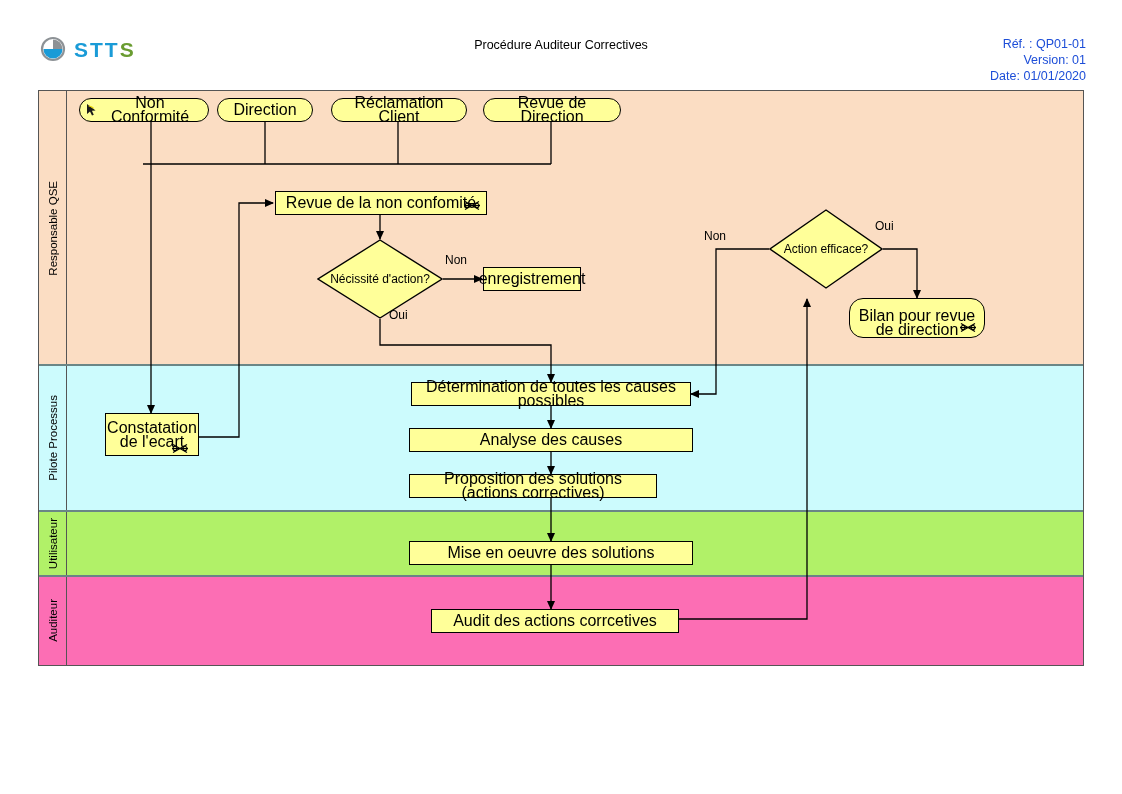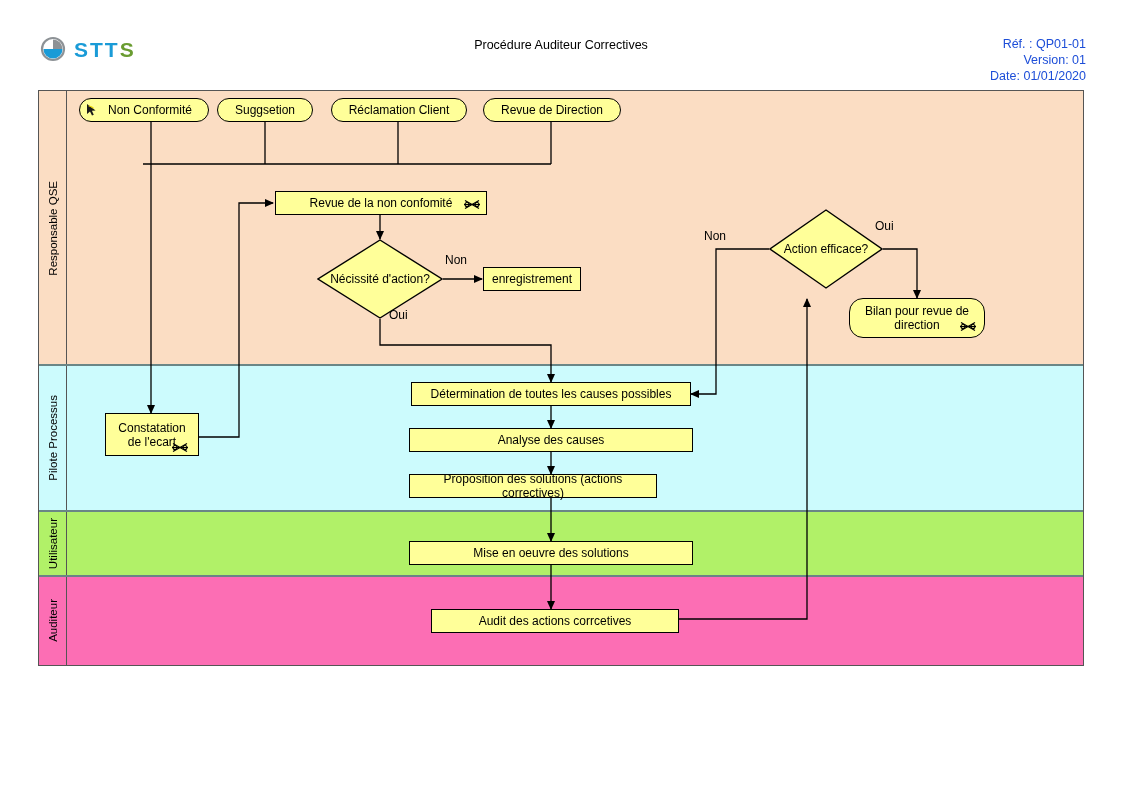--- a/index.html
+++ b/index.html
@@ -108,28 +108,29 @@
 
   
   .node {
     position: absolute;
     background: #ffff99;
     border: 1.5px solid #000000;
     box-sizing: border-box;
     display: flex;
     align-items: center;
     justify-content: center;
-    font-size: 12px;
+    font-size: 16px;
     color: #000;
     text-align: center;
     line-height: 14px;
     padding: 0 6px;
   }
   .node.rounded {
     border-radius: 14px;
+    align-items: flex-end;
   }
   .node.term {
     border-radius: 12px;
   }
   .diamond {
     position: absolute;
   }
   .diamond svg { position: absolute; left: 0; top: 0; }
   .diamond .dlabel {
     position: absolute;
@@ -253,21 +254,21 @@
     <div class="cursor-icon" style="left:6px; top:4px;">
       <svg width="12" height="14" viewBox="0 0 12 14">
         <path d="M1,1 L1,11 L4,8.4 L6,12.6 L7.8,11.7 L5.9,7.8 L9.6,7.6 Z" fill="#1a1a1a"></path>
         <path d="M2.6,2.8 C5,3.6 6.6,4.2 7.6,5.4" fill="none" stroke="#e8d400" stroke-width="1.1"></path>
       </svg>
     </div>
     <span style="padding-left:12px;">Non Conformité</span>
   </div>
 
   <div class="node term" style="left:178px; top:7px; width:96px; height:24px;">
-    <span>Suggsetion</span>
+    <span>Direction</span>
   </div>
 
   <div class="node term" style="left:292px; top:7px; width:136px; height:24px;">
     <span>Réclamation Client</span>
   </div>
 
   <div class="node term" style="left:444px; top:7px; width:138px; height:24px;">
     <span>Revue de Direction</span>
   </div>
 

